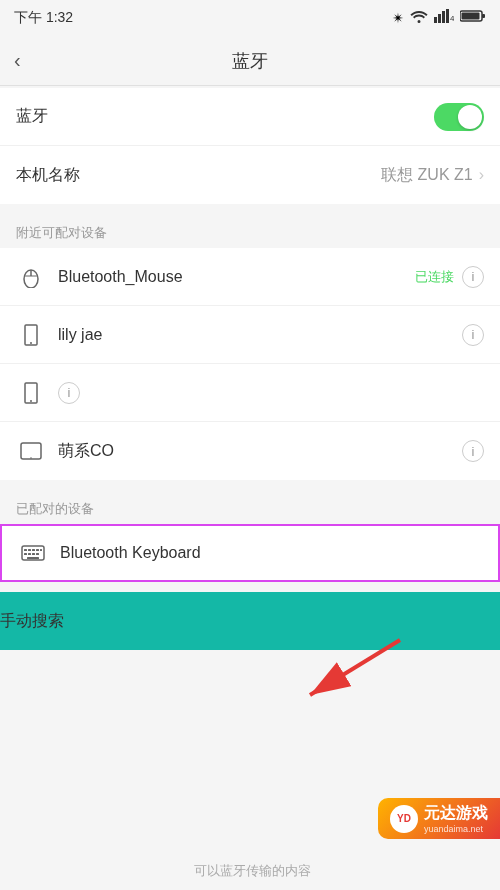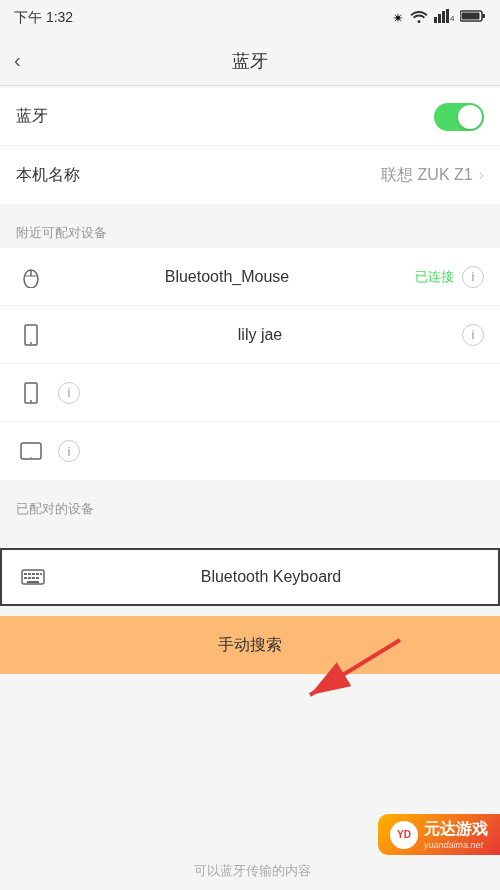--- a/index.html
+++ b/index.html
@@ -52,21 +52,20 @@
     .header-title {
       font-size: 18px;
       color: #333;
       font-weight: 500;
     }
 
     
     .section {
       background: #0369a1;
       margin-bottom: 10px;
-      text-align: center;
     }
     .section-header {
       padding: 10px 16px 6px;
       font-size: 13px;
       color: #999;
       background: #f5f5f5;
     }
 
     
     .list-item {
@@ -148,31 +147,30 @@
       background: #fff;
       border-bottom: 1px solid #f0f0f0;
     }
     .bluetooth-label {
       font-size: 16px;
       color: #333;
     }
 
     
     .list-item.highlighted {
-      border: 2px solid #404040;
-      margin-top: 24px;
+      border: 2px solid #d946ef;
     }
 
     
     .manual-search-section {
-      background: #fdba74;
+      background: #14b8a6;
       margin: 10px 0;
       display: flex;
       align-items: center;
-      justify-content: center;
+      justify-content: flex-start;
       height: 58px;
     }
     .manual-search-btn {
       font-size: 16px;
       color: #333;
       cursor: pointer;
     }
 
     .connected-text {
       font-size: 13px;
@@ -284,20 +282,21 @@
     <div class="item-info-btn">i</div>
   </div>
 
   <div class="list-item">
     <div class="item-icon">
       <svg width="22" height="20" viewBox="0 0 22 20">
         <rect x="1" y="2" width="20" height="16" rx="2" fill="none" stroke="#666" stroke-width="1.5"></rect>
         <circle cx="11" cy="17" r="0.8" fill="#666"></circle>
       </svg>
     </div>
+    <span class="item-label">萌系CO</span>
     <div class="item-info-btn">i</div>
   </div>
 </div>
 
 <div class="section-header">已配对的设备</div>
 <div class="section">
 
   <div class="list-item highlighted">
     <div class="item-icon">
       <svg width="24" height="18" viewBox="0 0 24 18">
@@ -315,28 +314,28 @@
       </svg>
     </div>
     <span class="item-label">Bluetooth Keyboard</span>
   </div>
 </div>
 
 <div class="manual-search-section">
   <span class="manual-search-btn">手动搜索</span>
 </div>
 
-<div style="position:absolute; bottom:35px; right:0; display:flex; align-items:center;">
+<div style="position:absolute; bottom:51px; right:0; display:flex; align-items:center;">
   <div style="background:linear-gradient(135deg,#ffb300,#e53935); border-radius:10px 0 0 10px; padding:5px 12px; display:flex; align-items:center; gap:6px;">
     <div style="background:#fff; border-radius:50%; width:28px; height:28px; display:flex; align-items:center; justify-content:center;">
       <span style="font-size:10px; color:#e53935; font-weight:bold;">YD</span>
     </div>
     <div style="display:flex; flex-direction:column;">
       <span style="font-size:16px; color:#fff; font-weight:bold;">元达游戏</span>
-      <span style="font-size:9px; color:rgba(255,255,255,0.8);font-style:italic;">yuandaima.net</span>
+      <span style="font-size:9px; color:rgba(255,255,255,0.8);">yuandaima.net</span>
     </div>
   </div>
 </div>
 
 <div style="position:absolute; bottom:10px; left:5px; right:0; text-align:center; font-size:13px; color:#aaa;">可以蓝牙传输的内容</div>
 
 <svg class="arrow-overlay">
 
   <defs>
     <marker id="arrowhead" markerWidth="10" markerHeight="7" refX="10" refY="3.5" orient="auto">

